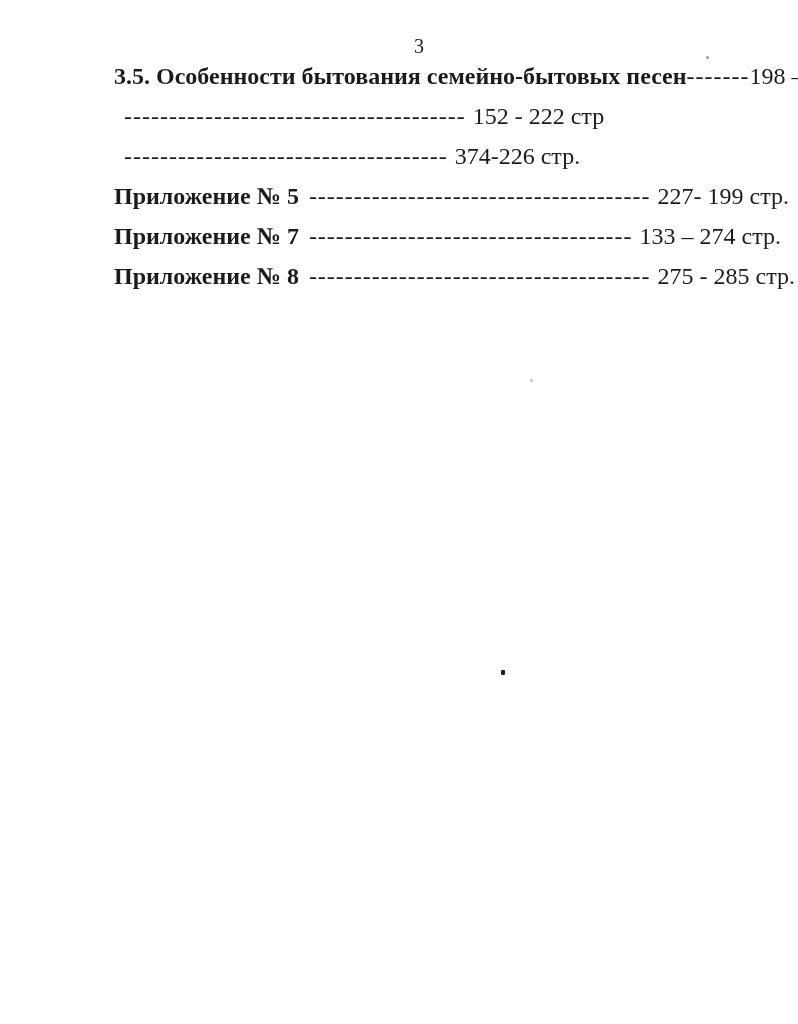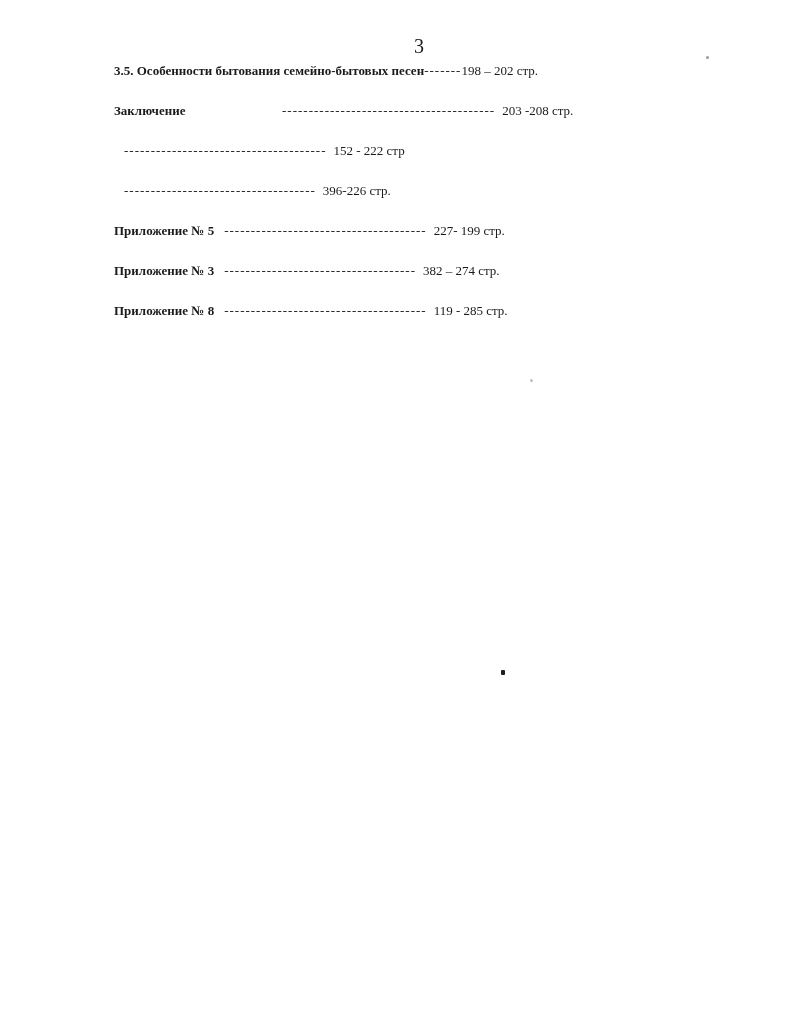--- a/index.html
+++ b/index.html
@@ -21,22 +21,23 @@
   .toc{
     position:absolute;
     left:114px;top:63px;
     width:600px;
   }
   .toc-row{
     display:flex;
     align-items:baseline;
     height:24px;
     margin-bottom:16px;
-    font-size:13px;
+    font-size:24px;
     white-space:nowrap;
+    text-align:center;
   }
   .toc-row .label{
     font-weight:700;
     flex:0 0 auto;
   }
   .toc-row .leader{
     font-weight:400;
     letter-spacing:1px;
     margin:0 7px 0 10px;
     flex:0 0 auto;
@@ -64,52 +65,47 @@
   <div class="page-number">3</div>
 
   <div class="toc">
 
     <div class="toc-row first">
       <span class="label">3.5. Особенности бытования семейно-бытовых песен</span>
       <span class="leader">-------</span>
       <span class="pages">198 – 202 стр.</span>
     </div>
 
-    <div class="toc-row r2">
-      <span class="label">Заключение</span>
-      <span class="leader">----------------------------------------</span>
-      <span class="pages">203 -208 стр.</span>
-    </div>
 
     <div class="toc-row">
       <span class="leader">--------------------------------------</span>
       <span class="pages">152 - 222 стр</span>
     </div>
 
     <div class="toc-row">
       <span class="leader">------------------------------------</span>
-      <span class="pages">396-226 стр.</span>
+      <span class="pages">374-226 стр.</span>
     </div>
 
     <div class="toc-row">
       <span class="label">Приложение № 5</span>
       <span class="leader">--------------------------------------</span>
       <span class="pages">227- 199 стр.</span>
     </div>
 
     <div class="toc-row">
-      <span class="label">Приложение № 3</span>
+      <span class="label">Приложение № 7</span>
       <span class="leader">------------------------------------</span>
-      <span class="pages">382 – 274 стр.</span>
+      <span class="pages">133 – 274 стр.</span>
     </div>
 
     <div class="toc-row">
       <span class="label">Приложение № 8</span>
       <span class="leader">--------------------------------------</span>
-      <span class="pages">119 - 285 стр.</span>
+      <span class="pages">275 - 285 стр.</span>
     </div>
 
   </div>
 
   <div class="speck speck-1"></div>
   <div class="speck speck-2"></div>
   <div class="speck speck-3"></div>
 
 </div>
 

